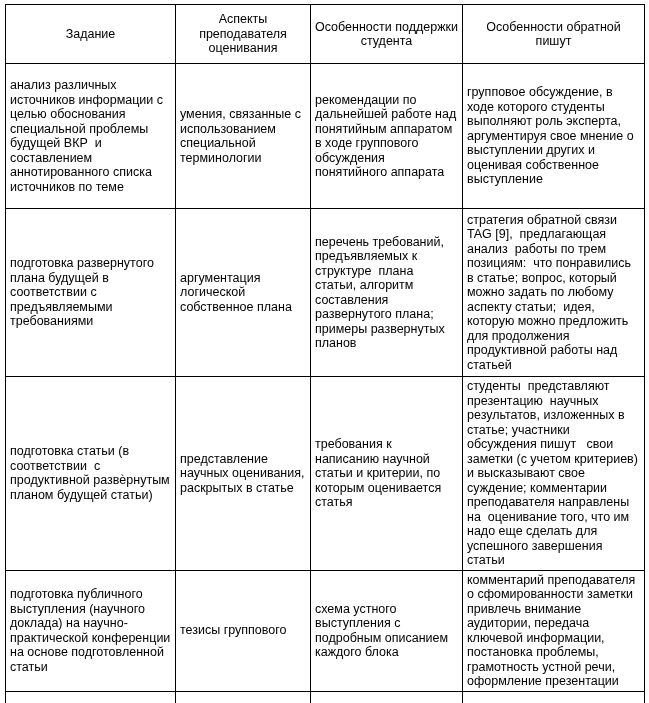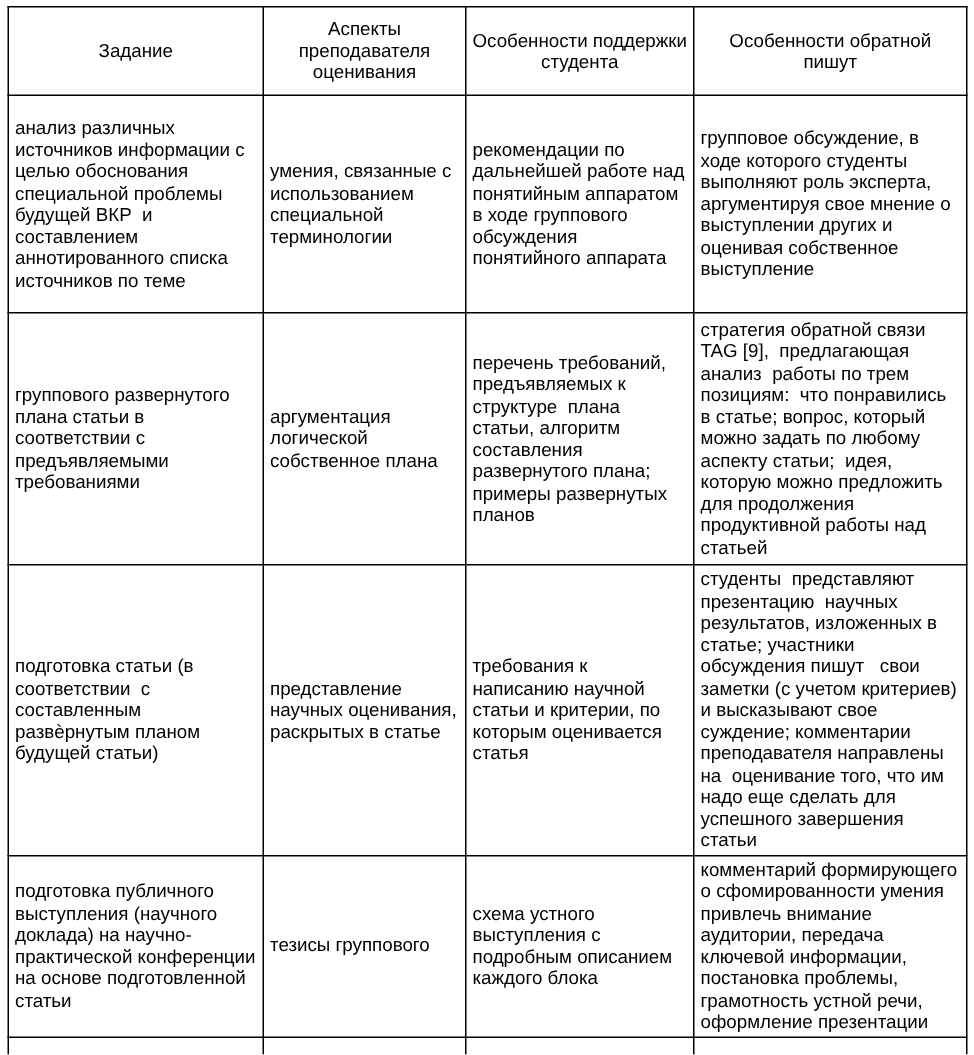--- a/index.html
+++ b/index.html
@@ -70,36 +70,36 @@
         <th>Особенности поддержки студента</th>
         <th>Особенности обратной пишут</th>
       </tr>
       <tr class="row-1">
         <td>анализ различных источников информации с целью обоснования специальной проблемы будущей ВКР  и составлением аннотированного списка источников по теме</td>
         <td>умения, связанные с использованием специальной терминологии</td>
         <td>рекомендации по дальнейшей работе над понятийным аппаратом в ходе группового обсуждения понятийного аппарата</td>
         <td>групповое обсуждение, в ходе которого студенты выполняют роль эксперта, аргументируя свое мнение о выступлении других и оценивая собственное выступление</td>
       </tr>
       <tr class="row-2">
-        <td>группового развернутого плана статьи в соответствии с предъявляемыми требованиями</td>
+        <td>подготовка развернутого плана будущей в соответствии с предъявляемыми требованиями</td>
         <td>аргументация логической собственное плана</td>
         <td>перечень требований, предъявляемых к структуре  плана статьи, алгоритм составления развернутого плана; примеры развернутых планов</td>
         <td>стратегия обратной связи TAG [9],  предлагающая анализ  работы по трем позициям:  что понравились в статье; вопрос, который можно задать по любому аспекту статьи;  идея, которую можно предложить для продолжения продуктивной работы над статьей</td>
       </tr>
       <tr class="row-3">
-        <td>подготовка статьи (в соответствии  с составленным развѐрнутым планом будущей статьи)</td>
+        <td>подготовка статьи (в соответствии  с продуктивной развѐрнутым планом будущей статьи)</td>
         <td>представление научных оценивания, раскрытых в статье</td>
         <td>требования к написанию научной статьи и критерии, по которым оценивается статья</td>
         <td>студенты  представляют презентацию  научных результатов, изложенных в статье; участники обсуждения пишут   свои заметки (с учетом критериев) и высказывают свое суждение; комментарии преподавателя направлены  на  оценивание того, что им надо еще сделать для успешного завершения статьи</td>
       </tr>
       <tr class="row-4">
         <td>подготовка публичного выступления (научного доклада) на научно-практической конференции на основе подготовленной статьи</td>
         <td>тезисы группового</td>
         <td>схема устного выступления с подробным описанием каждого блока</td>
-        <td>комментарий формирующего о сфомированности умения привлечь внимание аудитории, передача ключевой информации, постановка проблемы, грамотность устной речи, оформление презентации</td>
+        <td>комментарий преподавателя о сфомированности заметки привлечь внимание аудитории, передача ключевой информации, постановка проблемы, грамотность устной речи, оформление презентации</td>
       </tr>
       <tr class="stub-row">
         <td></td>
         <td></td>
         <td></td>
         <td></td>
       </tr>
     </tbody>
   </table>
 </div>

